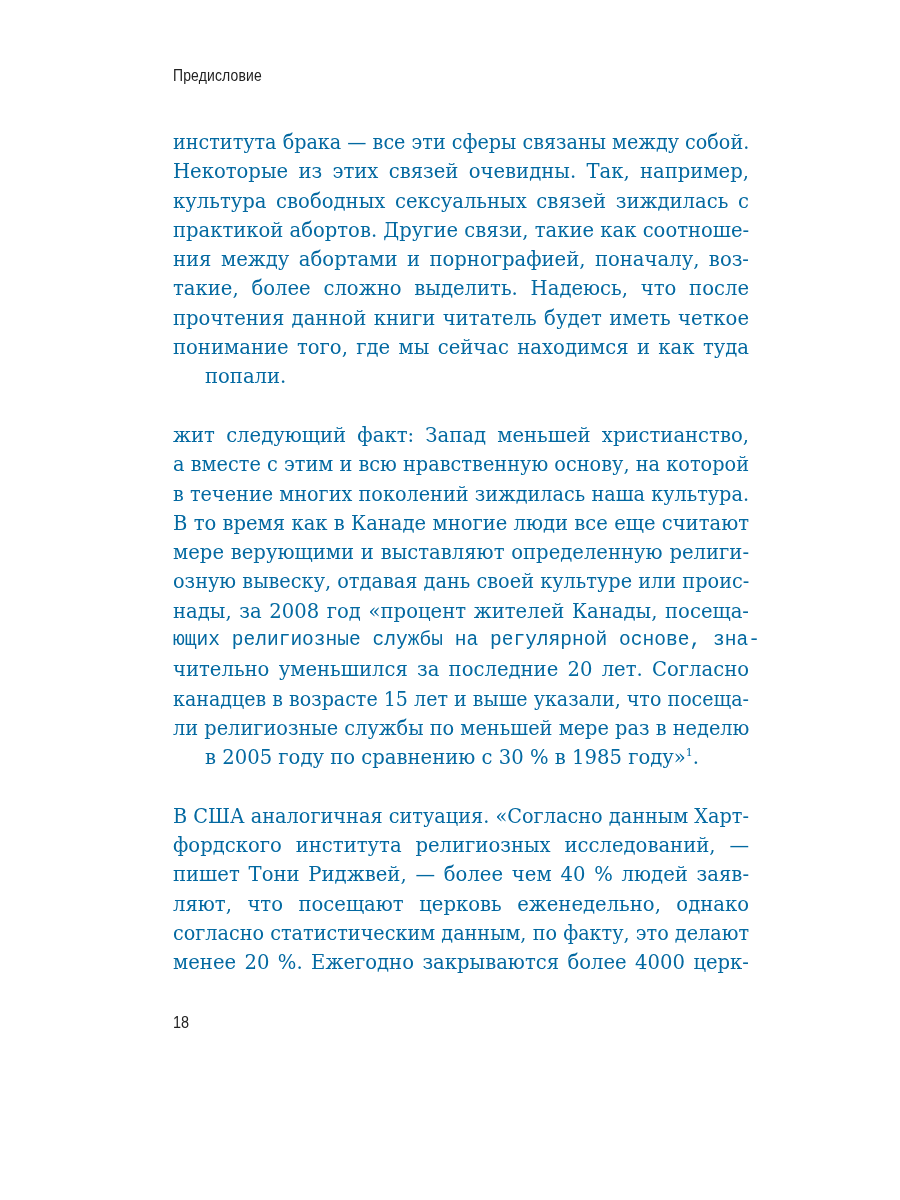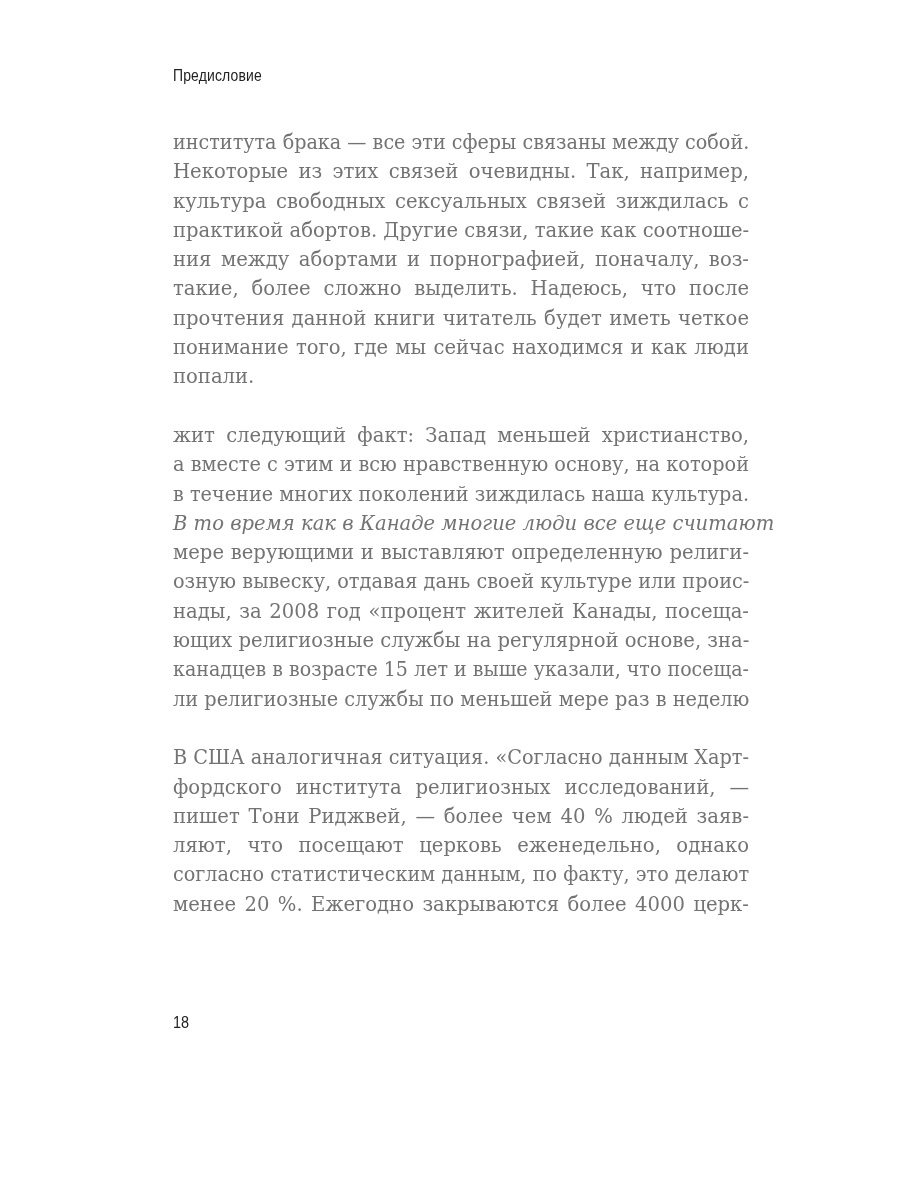--- a/index.html
+++ b/index.html
@@ -6,28 +6,28 @@
     body { width: 900px; height: 1200px; position: relative; overflow: hidden; color: #1c1c1c; }
     .running-head {
       position: absolute; left: 173px; top: 66px;
       font-family: "Liberation Sans", sans-serif; font-size: 17px;
       transform: scaleX(0.82); transform-origin: left top;
       letter-spacing: 0.2px; color: #222;
     }
     .body-text {
       position: absolute; left: 173px; top: 128px; width: 576px;
       font-family: "DejaVu Serif", serif; font-size: 19.6px; line-height: 29.3px;
-      color: #737373;
+      color: #0369a1;
     }
     .line {
       display: block; white-space: nowrap; text-align: justify; text-align-last: justify;
       height: 29.3px; overflow: visible;
       transform-origin: left center;
     }
-    .line.last { text-align-last: left; }
+    .line.last { text-align-last: left; margin-left: 32px; }
     .para-gap { height: 29.3px; }
     sup.fn { font-size: 11px; vertical-align: 8px; line-height: 0; }
     .page-number {
       position: absolute; left: 173px; top: 1013px;
       font-family: "Liberation Sans", sans-serif; font-size: 17px;
       transform: scaleX(0.85); transform-origin: left top; color: #222;
     }
   </style>
 </head>
 <body>
@@ -37,36 +37,38 @@
 <div class="body-text">
 
   <div>
     <span class="line" style="width: 589px; transform: scaleX(0.977929);">института брака — все эти сферы связаны между собой.</span>
     <span class="line" style="">Некоторые из этих связей очевидны. Так, например,</span>
     <span class="line" style="">культура свободных сексуальных связей зиждилась с</span>
     <span class="line" style="width: 577px; transform: scaleX(0.998267);">практикой абортов. Другие связи, такие как соотноше-</span>
     <span class="line" style="">ния между абортами и порнографией, поначалу, воз-</span>
     <span class="line" style="">такие, более сложно выделить. Надеюсь, что после</span>
     <span class="line" style="">прочтения данной книги читатель будет иметь четкое</span>
-    <span class="line" style="">понимание того, где мы сейчас находимся и как люди</span>
+    <span class="line" style="">понимание того, где мы сейчас находимся и как туда</span>
     <span class="line last" style="">попали.</span>
   </div>
   <div class="para-gap"></div>
 
   <div>
     <span class="line" style="">жит следующий факт: Запад меньшей христианство,</span>
     <span class="line" style="width: 585px; transform: scaleX(0.984615);">а вместе с этим и всю нравственную основу, на которой</span>
     <span class="line" style="width: 587px; transform: scaleX(0.981261);">в течение многих поколений зиждилась наша культура.</span>
-    <span class="line" style="width: 577px; transform: scaleX(0.998267); font-style: italic;">В то время как в Канаде многие люди все еще считают</span>
+    <span class="line" style="width: 577px; transform: scaleX(0.998267);">В то время как в Канаде многие люди все еще считают</span>
     <span class="line" style="">мере верующими и выставляют определенную религи-</span>
     <span class="line" style="width: 585px; transform: scaleX(0.984615);">озную вывеску, отдавая дань своей культуре или проис-</span>
     <span class="line" style="">нады, за 2008 год «процент жителей Канады, посеща-</span>
-    <span class="line" style="width: 577px; transform: scaleX(0.998267);">ющих религиозные службы на регулярной основе, зна-</span>
+    <span class="line" style="width: 577px; transform: scaleX(0.998267); font-family: Liberation Mono, monospace;">ющих религиозные службы на регулярной основе, зна-</span>
+    <span class="line" style="">чительно уменьшился за последние 20 лет. Согласно</span>
     <span class="line" style="width: 593px; transform: scaleX(0.971332);">канадцев в возрасте 15 лет и выше указали, что посеща-</span>
     <span class="line" style="width: 584px; transform: scaleX(0.986301);">ли религиозные службы по меньшей мере раз в неделю</span>
+    <span class="line last" style=""><span>в 2005 году по сравнению с 30 % в 1985 году»</span><sup class="fn">1</sup><span>.</span></span>
   </div>
   <div class="para-gap"></div>
 
   <div>
     <span class="line" style="width: 586px; transform: scaleX(0.982935);">В США аналогичная ситуация. «Согласно данным Харт-</span>
     <span class="line" style="">фордского института религиозных исследований, —</span>
     <span class="line" style="">пишет Тони Риджвей, — более чем 40 % людей заяв-</span>
     <span class="line" style="">ляют, что посещают церковь еженедельно, однако</span>
     <span class="line" style="width: 588px; transform: scaleX(0.979592);">согласно статистическим данным, по факту, это делают</span>
     <span class="line" style="">менее 20 %. Ежегодно закрываются более 4000 церк-</span>

